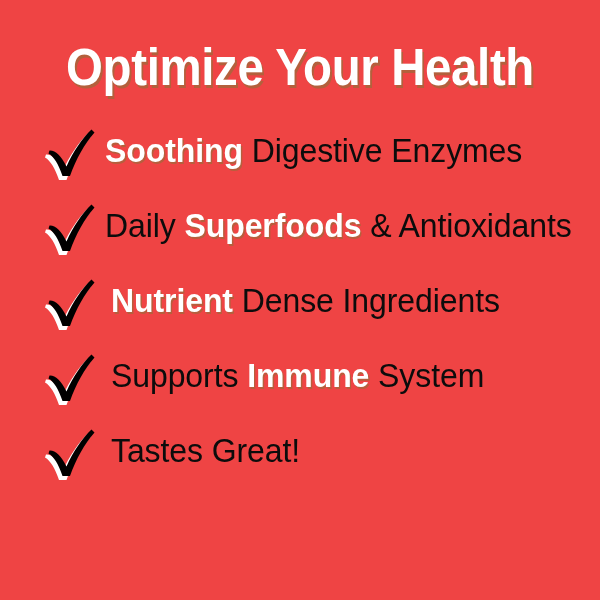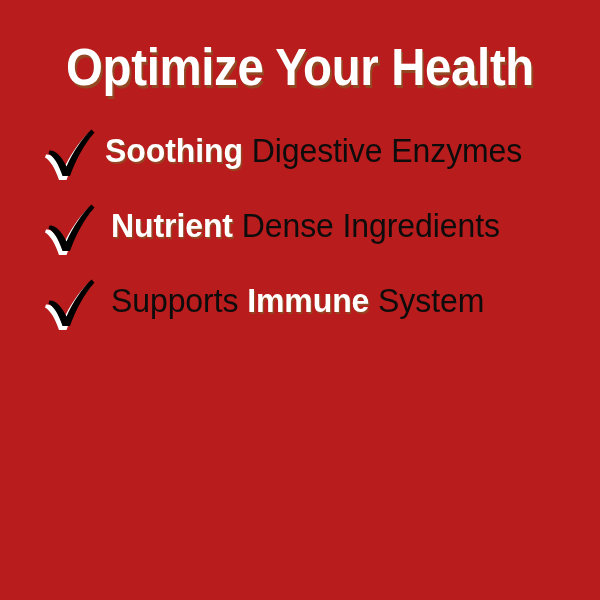--- a/index.html
+++ b/index.html
@@ -93,47 +93,65 @@
     text-shadow: 1.5px 2px 0 rgba(90, 140, 50, 0.38);
   }
 
   
   .benefit-row.indent-a .benefit-text { margin-left: 7px; }
   .benefit-row.indent-b .benefit-text { margin-left: 13px; }
 </style>
 </head>
 <body>
 
-<div id="poster" style="background: #b91c1c;">
+<div id="poster" style="background: #ef4444;">
 
   <div id="headline" style="color: rgb(255, 255, 255);">Optimize Your Health</div>
 
   <div id="benefit-list">
       <div class="benefit-row indent-a">
         <span class="check-wrap">
           <svg viewBox="0 0 52 58" xmlns="http://www.w3.org/2000/svg" aria-hidden="true">
             <path d="M3.5 28.5 C9 28 15 33 20.5 44.5 C27 30 36 16.5 45.5 7.5 L48.5 10.5 C38.5 22 30 37 24 54 L16.5 54 C12.5 42.5 8 34.5 2.5 31.5 Z" fill="#ffffff" transform="translate(-3.5,4)"></path>
             <path d="M3.5 28.5 C9 28 15 33 20.5 44.5 C27 30 36 16.5 45.5 7.5 L48.5 10.5 C38.5 22 30 37 24 54 L16.5 54 C12.5 42.5 8 34.5 2.5 31.5 Z" fill="#000000"></path>
           </svg>
         </span>
         <div class="benefit-text" style="color: rgb(12, 12, 12);"><span class="em" style="color: rgb(255, 255, 255);">Soothing</span><span> Digestive Enzymes</span></div>
+      </div>
+      <div class="benefit-row indent-a">
+        <span class="check-wrap">
+          <svg viewBox="0 0 52 58" xmlns="http://www.w3.org/2000/svg" aria-hidden="true">
+            <path d="M3.5 28.5 C9 28 15 33 20.5 44.5 C27 30 36 16.5 45.5 7.5 L48.5 10.5 C38.5 22 30 37 24 54 L16.5 54 C12.5 42.5 8 34.5 2.5 31.5 Z" fill="#ffffff" transform="translate(-3.5,4)"></path>
+            <path d="M3.5 28.5 C9 28 15 33 20.5 44.5 C27 30 36 16.5 45.5 7.5 L48.5 10.5 C38.5 22 30 37 24 54 L16.5 54 C12.5 42.5 8 34.5 2.5 31.5 Z" fill="#000000"></path>
+          </svg>
+        </span>
+        <div class="benefit-text" style="color: rgb(12, 12, 12);"><span>Daily </span><span class="em" style="color: rgb(255, 255, 255);">Superfoods</span><span> &amp; Antioxidants</span></div>
       </div>
       <div class="benefit-row indent-b">
         <span class="check-wrap">
           <svg viewBox="0 0 52 58" xmlns="http://www.w3.org/2000/svg" aria-hidden="true">
             <path d="M3.5 28.5 C9 28 15 33 20.5 44.5 C27 30 36 16.5 45.5 7.5 L48.5 10.5 C38.5 22 30 37 24 54 L16.5 54 C12.5 42.5 8 34.5 2.5 31.5 Z" fill="#ffffff" transform="translate(-3.5,4)"></path>
             <path d="M3.5 28.5 C9 28 15 33 20.5 44.5 C27 30 36 16.5 45.5 7.5 L48.5 10.5 C38.5 22 30 37 24 54 L16.5 54 C12.5 42.5 8 34.5 2.5 31.5 Z" fill="#000000"></path>
           </svg>
         </span>
         <div class="benefit-text" style="color: rgb(12, 12, 12);"><span class="em" style="color: rgb(255, 255, 255);">Nutrient</span><span> Dense Ingredients</span></div>
       </div>
       <div class="benefit-row indent-b">
         <span class="check-wrap">
           <svg viewBox="0 0 52 58" xmlns="http://www.w3.org/2000/svg" aria-hidden="true">
             <path d="M3.5 28.5 C9 28 15 33 20.5 44.5 C27 30 36 16.5 45.5 7.5 L48.5 10.5 C38.5 22 30 37 24 54 L16.5 54 C12.5 42.5 8 34.5 2.5 31.5 Z" fill="#ffffff" transform="translate(-3.5,4)"></path>
             <path d="M3.5 28.5 C9 28 15 33 20.5 44.5 C27 30 36 16.5 45.5 7.5 L48.5 10.5 C38.5 22 30 37 24 54 L16.5 54 C12.5 42.5 8 34.5 2.5 31.5 Z" fill="#000000"></path>
           </svg>
         </span>
         <div class="benefit-text" style="color: rgb(12, 12, 12);"><span>Supports </span><span class="em" style="color: rgb(255, 255, 255);">Immune</span><span> System</span></div>
       </div>
+      <div class="benefit-row indent-b">
+        <span class="check-wrap">
+          <svg viewBox="0 0 52 58" xmlns="http://www.w3.org/2000/svg" aria-hidden="true">
+            <path d="M3.5 28.5 C9 28 15 33 20.5 44.5 C27 30 36 16.5 45.5 7.5 L48.5 10.5 C38.5 22 30 37 24 54 L16.5 54 C12.5 42.5 8 34.5 2.5 31.5 Z" fill="#ffffff" transform="translate(-3.5,4)"></path>
+            <path d="M3.5 28.5 C9 28 15 33 20.5 44.5 C27 30 36 16.5 45.5 7.5 L48.5 10.5 C38.5 22 30 37 24 54 L16.5 54 C12.5 42.5 8 34.5 2.5 31.5 Z" fill="#000000"></path>
+          </svg>
+        </span>
+        <div class="benefit-text" style="color: rgb(12, 12, 12);"><span>Tastes Great!</span></div>
+      </div>
     </div>
 
 </div>
 
 </body></html>

